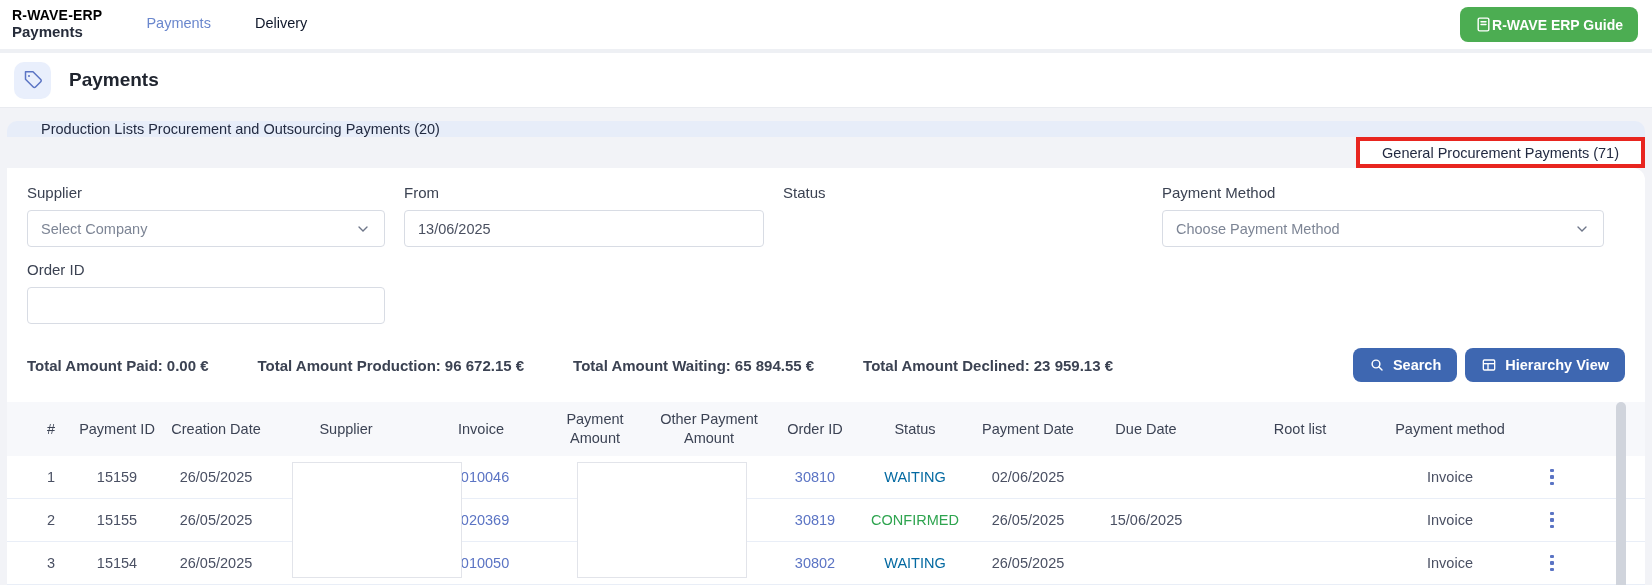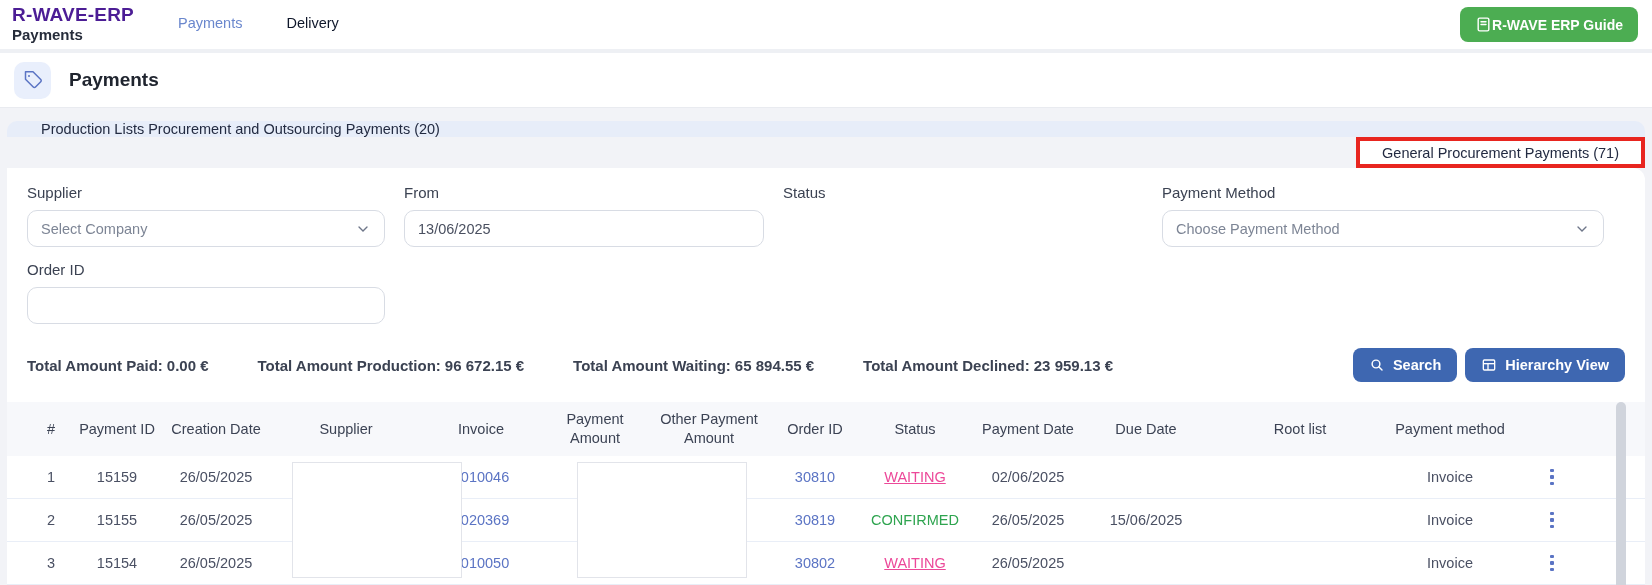--- a/index.html
+++ b/index.html
@@ -2,21 +2,21 @@
 <html><head>
 <meta charset="utf-8">
 <style>
   * { margin:0; padding:0; box-sizing:border-box; }
   html,body { width:1652px; height:585px; overflow:hidden; }
   body { font-family:"Liberation Sans", sans-serif; background:#f2f3f7; color:#3b4252; }
 
   
   .top-header { height:49px; background:#fff; display:flex; align-items:center; padding:0 14px 0 12px; }
   .logo { line-height:1.1; }
-  .logo-title { font-size:19px; font-weight:800; color:#4c1d95; letter-spacing:.2px; }
+  .logo-title { font-size:14px; font-weight:800; color:#000000; letter-spacing:.2px; }
   .logo-sub { font-size:15px; font-weight:700; color:#262c3a; margin-top:1px; }
   .main-nav { display:flex; gap:44px; margin-left:44px; font-size:14.5px; margin-top:-4px; }
   .nav-item { cursor:pointer; }
   .nav-item.active { color:#6a87cd; }
   .nav-item.inactive { color:#0f172a; }
   .guide-btn { margin-left:auto; display:flex; align-items:center; background:#4cad52; color:#fff;
                border:none; border-radius:8px; height:35px; padding:0 15px; font-size:14px; font-weight:700;
                font-family:inherit; cursor:pointer; }
 
   .header-gap { height:4px; background:#eef0f4; }
@@ -32,21 +32,21 @@
                font-size:14.5px; color:#232b42; cursor:pointer; }
   .tab-second { background:#fff; border:4px solid #e8251f; display:flex; align-items:center; padding:0 22px;
                 font-size:14.5px; color:#232b42; cursor:pointer; margin-left:18px; align-self:flex-end; height:41px; }
 
   
   .card { position:relative; background:#fff; margin:0 7px; border-radius:0 12px 0 0; height:417px; padding-top:16px; }
 
   
   .filters { display:grid; grid-template-columns:358px 360px 360px 442px; column-gap:19px; row-gap:14px; padding-left:20px; }
   .field-group label { display:block; font-size:15px; color:#3b4252; margin-bottom:9px; }
-  .control { height:37px; border:1px solid #d8dce4; border-radius:10px; background:#fff; display:flex; align-items:center;
+  .control { height:37px; border:1px solid #d8dce4; border-radius:4px; background:#fff; display:flex; align-items:center;
              padding:6px 13px; font-size:14.5px; }
   .select-control { justify-content:space-between; cursor:pointer; }
   .placeholder-text { color:#7d8595; }
   input.control { width:100%; color:#4a5060; font-family:inherit; outline:none; }
 
   
   .totals-row { display:flex; align-items:center; padding:24px 20px 0 20px; }
   .totals { display:flex; gap:45px; font-size:15px; font-weight:700; color:#3b4252; white-space:nowrap; }
   .total-item span { margin-right:4px; }
   .action-btns { margin-left:auto; display:flex; gap:8px; }
@@ -56,21 +56,21 @@
   
   .ptable { margin-top:20px; }
   .thead { display:flex; align-items:center; background:#f7f8fb; min-height:54px; font-size:14.5px; color:#3c4354; padding-left:22px; }
   .tr { display:flex; align-items:center; height:43px; border-bottom:1px solid #e9eef7; font-size:14.5px; color:#4a5063; padding-left:22px; }
   .td, .th { text-align:center; line-height:1.3; }
   .c-num{width:44px;} .c-payid{width:88px;} .c-cdate{width:110px;} .c-supplier{width:150px;} .c-invoice{width:120px;}
   .c-payamt{width:108px;} .c-othamt{width:120px;} .c-orderid{width:92px;} .c-status{width:108px;}
   .c-paydate{width:118px;} .c-duedate{width:118px;} .c-root{width:190px;} .c-method{width:110px;}
   .c-actions{flex:1; display:flex; justify-content:center; padding-right:46px;}
   .link { color:#5b74c4; cursor:pointer; }
-  .st-waiting { color:#ec4899;text-decoration:underline; }
+  .st-waiting { color:#0369a1; }
   .st-confirmed { color:#2ea44f; }
   .kebab { display:flex; flex-direction:column; gap:3px; cursor:pointer; padding:4px; }
   .kebab i { width:3.5px; height:3.5px; background:#5b74c4; border-radius:1px; }
 
   
   .redaction { position:absolute; background:#fff; border:1px solid #e2e4ea; top:294px; height:116px; }
   .redaction.r1 { left:285px; width:170px; }
   .redaction.r2 { left:570px; width:170px; }
 
   

